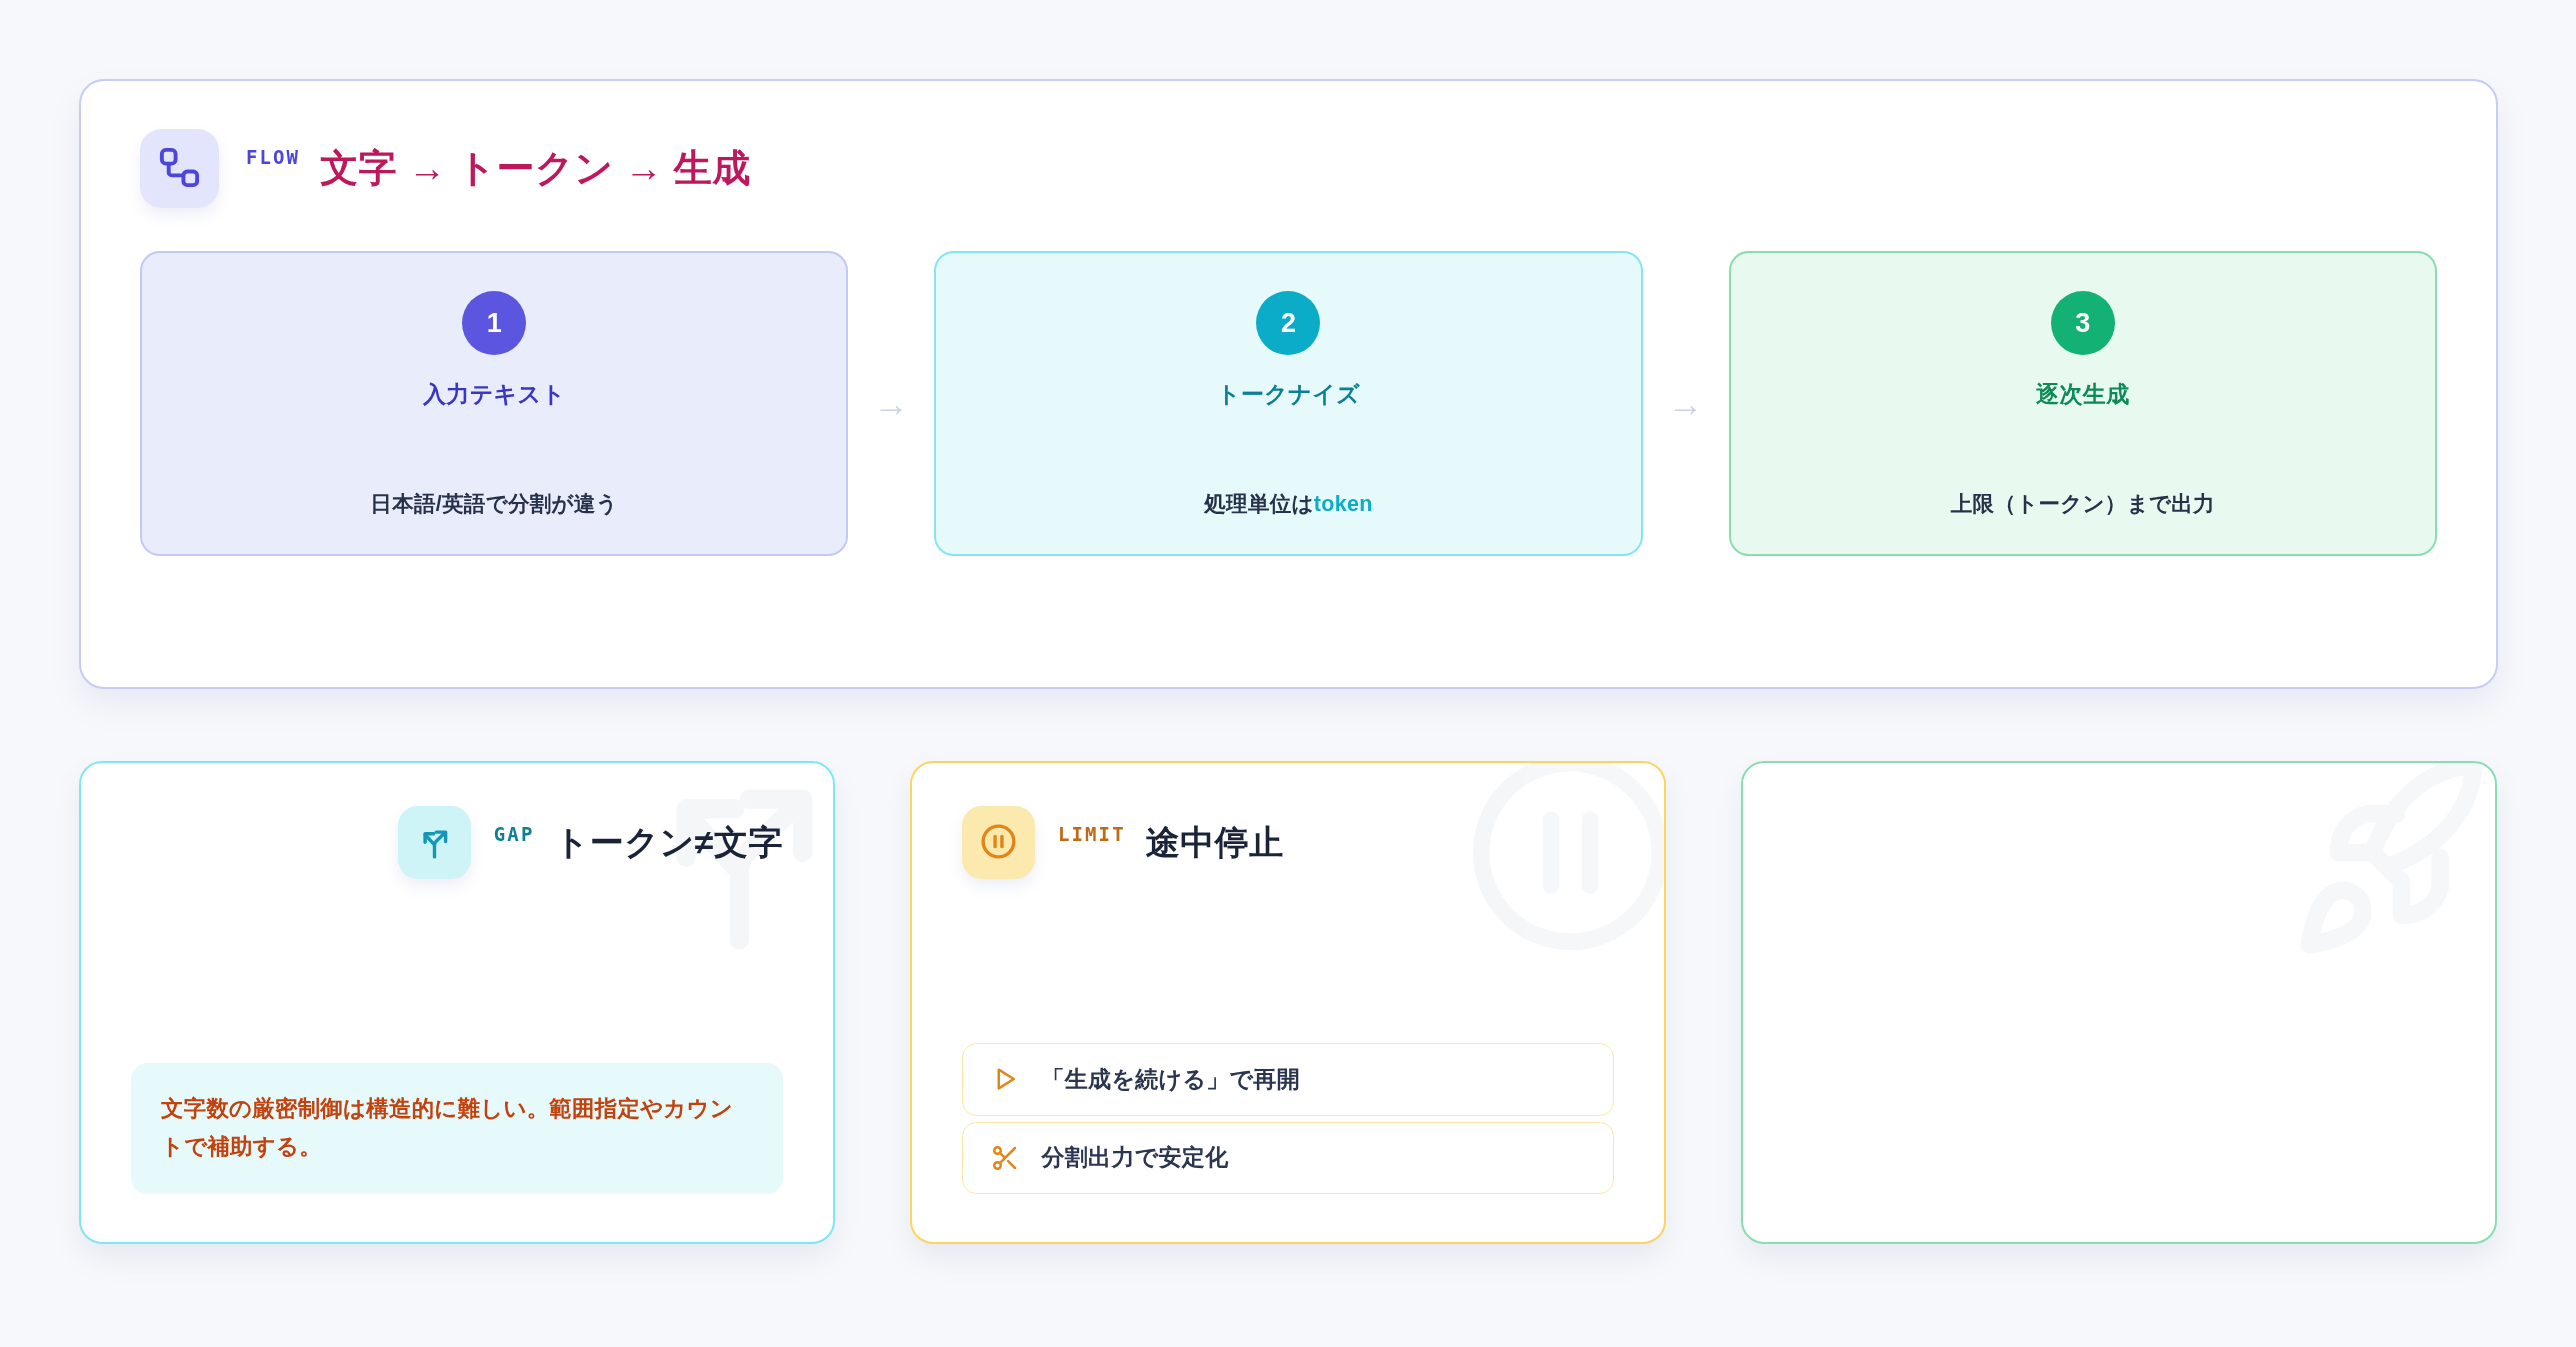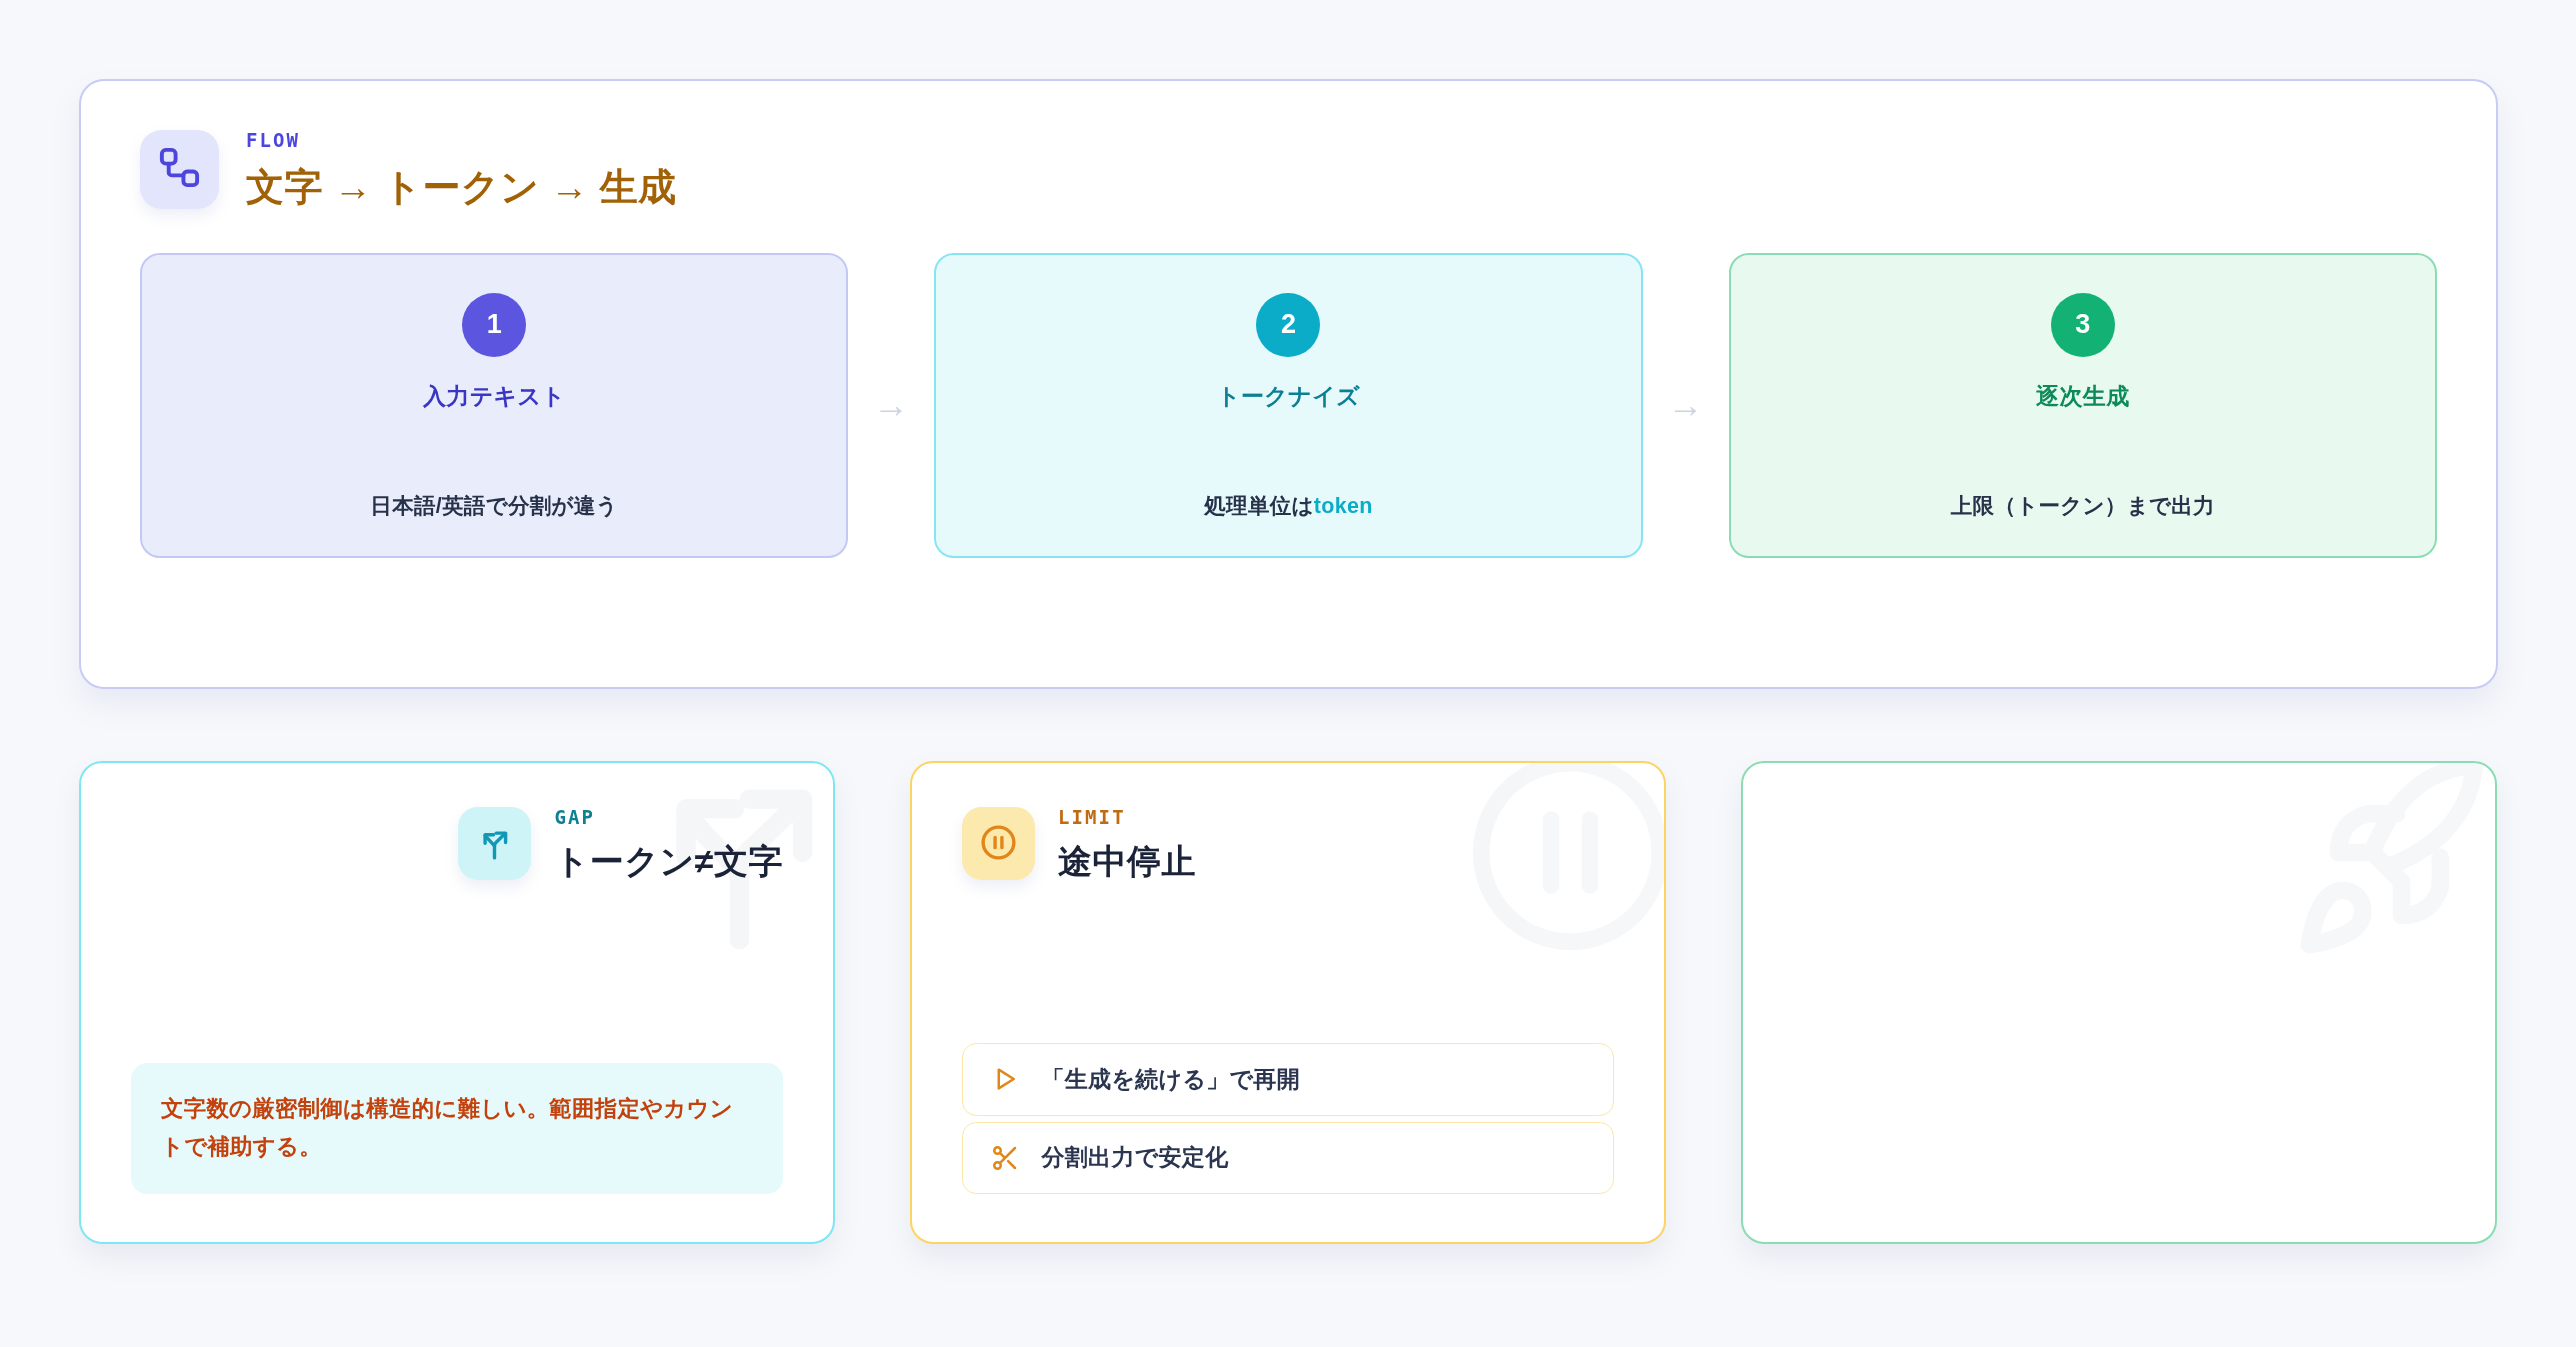--- a/index.html
+++ b/index.html
@@ -46,37 +46,37 @@
     align-items: center;
     justify-content: center;
     flex: 0 0 auto;
     box-shadow: 0 7.2px 14.3px rgba(120, 130, 190, 0.13);
   }
   .icon-tile.indigo { background: #e2e5fb; }
   .icon-tile.cyan   { background: #cef4f8; }
   .icon-tile.amber  { background: #fbe9ae; }
   .icon-tile.green  { background: #c9efd8; }
 
-  .head-text { display: flex; flex-direction: column; gap: 14px; }
+  .head-text { display: flex; flex-direction: row; gap: 20px; }
 
   .eyebrow {
     font-family: "DejaVu Sans Mono", "Liberation Mono", monospace;
     font-size: 19px;
     font-weight: 700;
     letter-spacing: 2.1px;
   }
   .eyebrow.indigo { color: #4c46dd; }
   .eyebrow.cyan   { color: #0f7f94; }
   .eyebrow.amber  { color: #c06a14; }
   .eyebrow.green  { color: #0f8d58; }
 
   .panel-title {
     font-size: 38px;
     font-weight: 700;
-    color: #a16207;
+    color: #be185d;
     letter-spacing: 0.4px;
     line-height: 1.18;
   }
 
   
   .steps {
     display: flex;
     align-items: stretch;
     gap: 0;
   }

